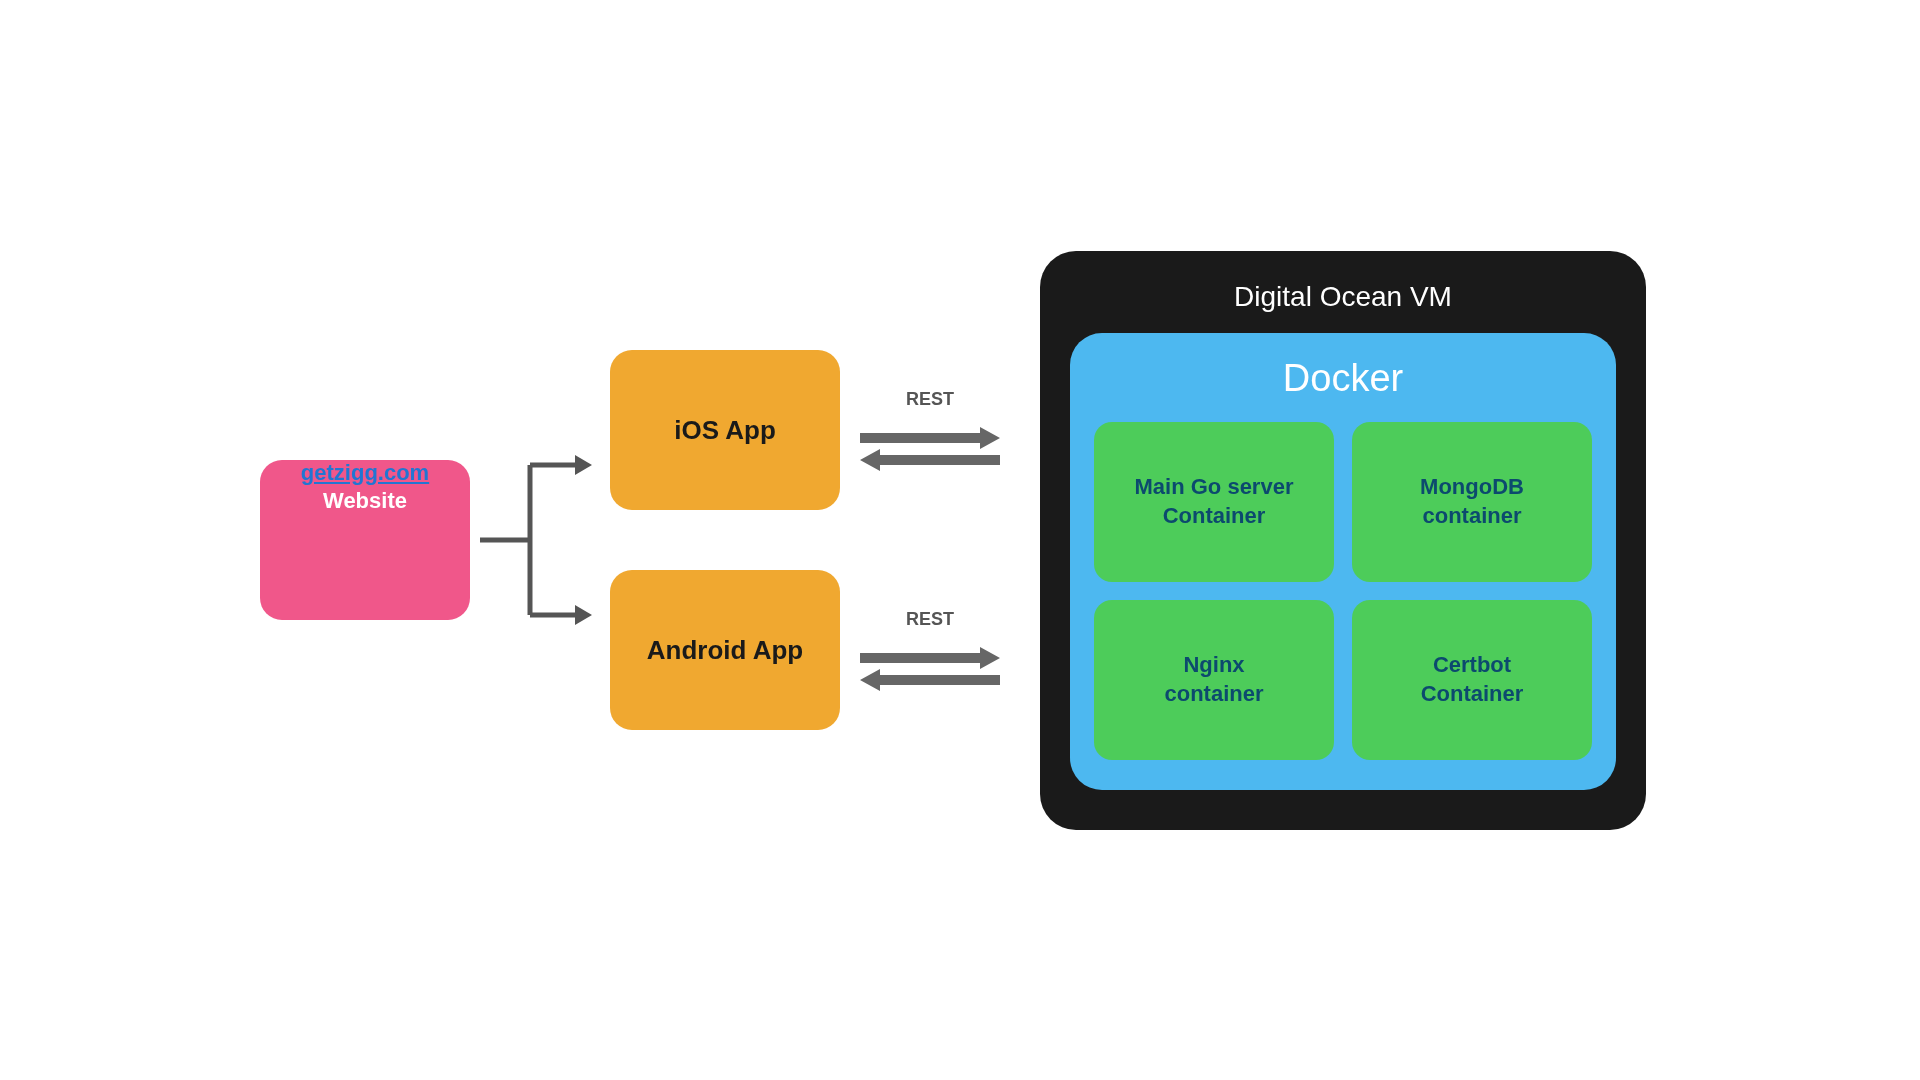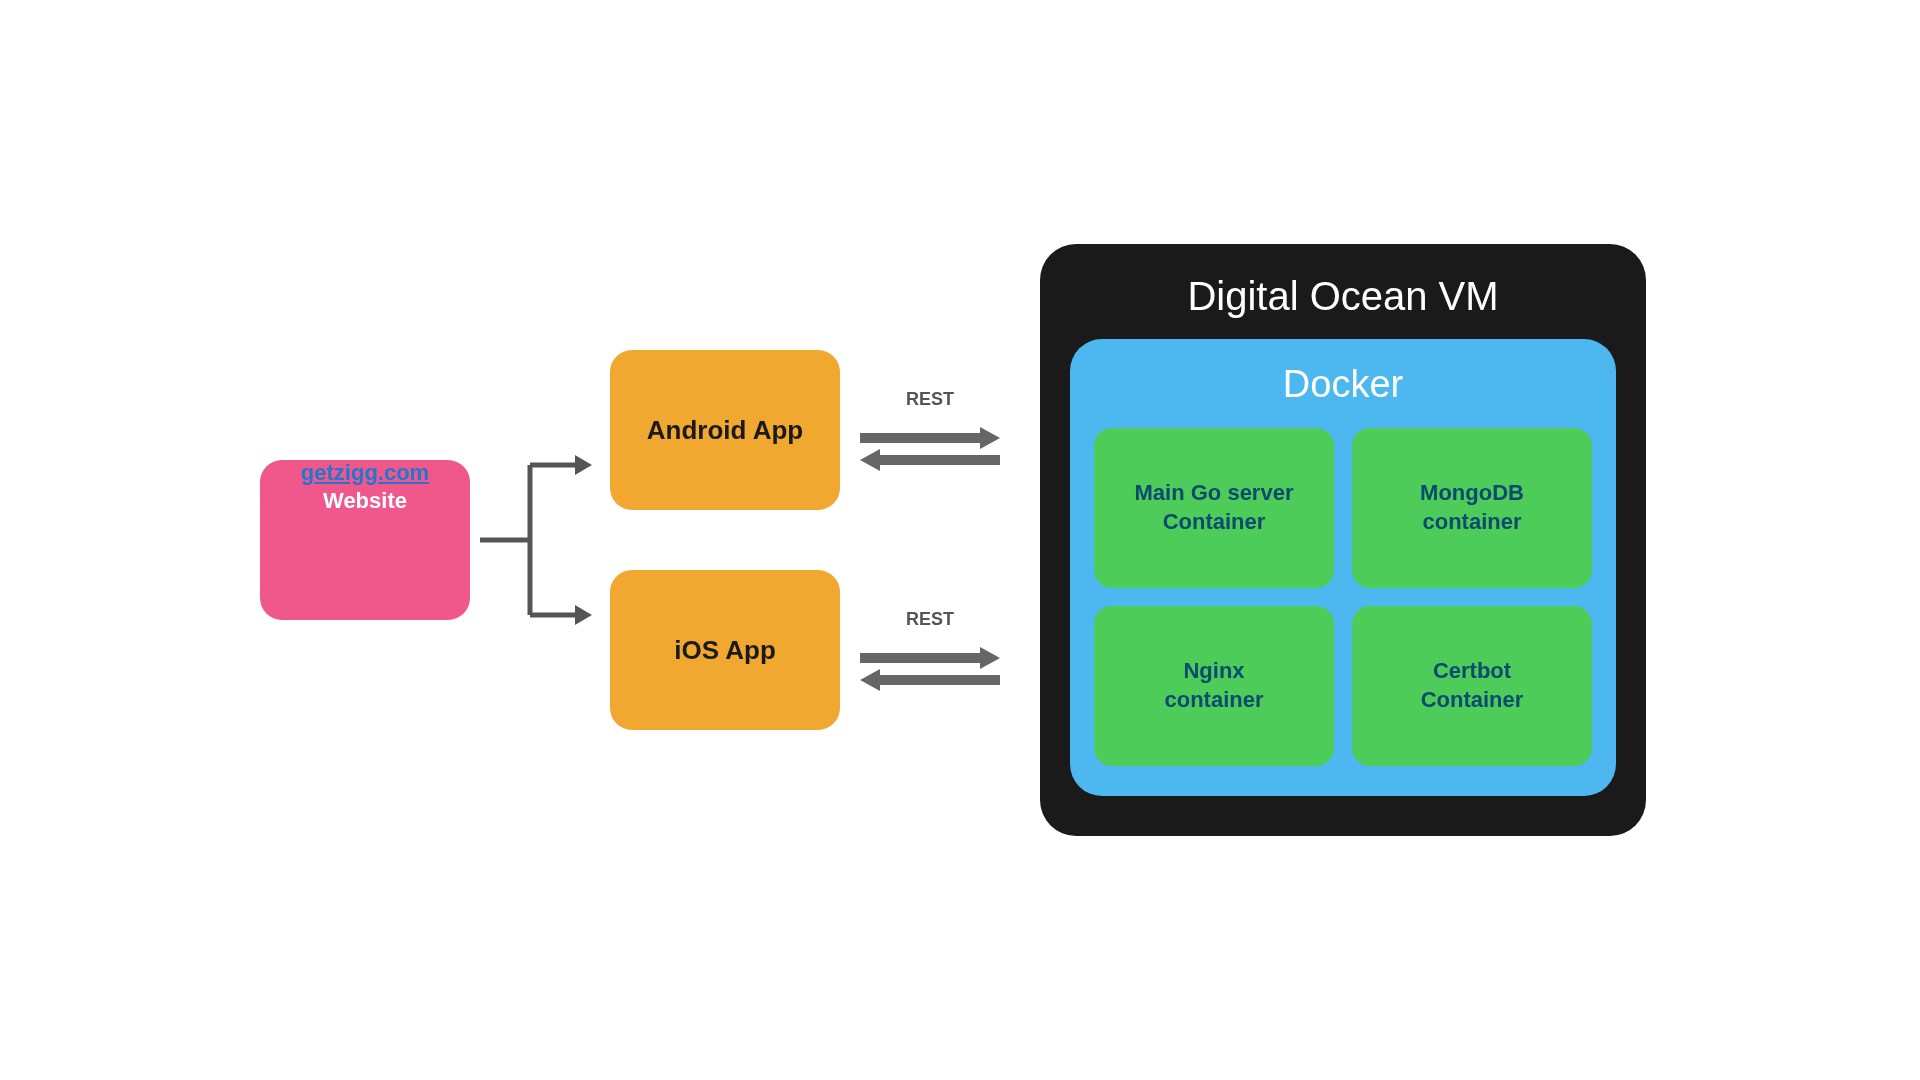--- a/index.html
+++ b/index.html
@@ -130,21 +130,21 @@
     .vm-container {
       background: #1a1a1a;
       border-radius: 36px;
       padding: 30px 30px 40px 30px;
       flex-shrink: 0;
       margin-left: 20px;
     }
 
     .vm-title {
       color: #ffffff;
-      font-size: 40px;
+      font-size: 28px;
       font-weight: 400;
       text-align: center;
       margin-bottom: 20px;
     }
 
     
     .docker-container {
       background: #4db8f0;
       border-radius: 32px;
       padding: 24px 24px 30px 24px;
@@ -206,24 +206,24 @@
 
       <line x1="50" y1="150" x2="50" y2="225" stroke="#555" stroke-width="5"></line>
       <line x1="50" y1="225" x2="95" y2="225" stroke="#555" stroke-width="5"></line>
 
       <polygon points="95,215 112,225 95,235" fill="#555"></polygon>
     </svg>
   </div>
 
   <div class="apps-column">
     <div class="app-box">
+      <span class="app-label">iOS App</span>
+    </div>
+    <div class="app-box">
       <span class="app-label">Android App</span>
-    </div>
-    <div class="app-box">
-      <span class="app-label">iOS App</span>
     </div>
   </div>
 
   <div class="rest-arrows-column">
 
     <div class="rest-arrow-group">
       <span class="rest-label">REST</span>
       <div class="double-arrow">
         <svg viewBox="0 0 140 44" fill="none" xmlns="http://www.w3.org/2000/svg">
 

